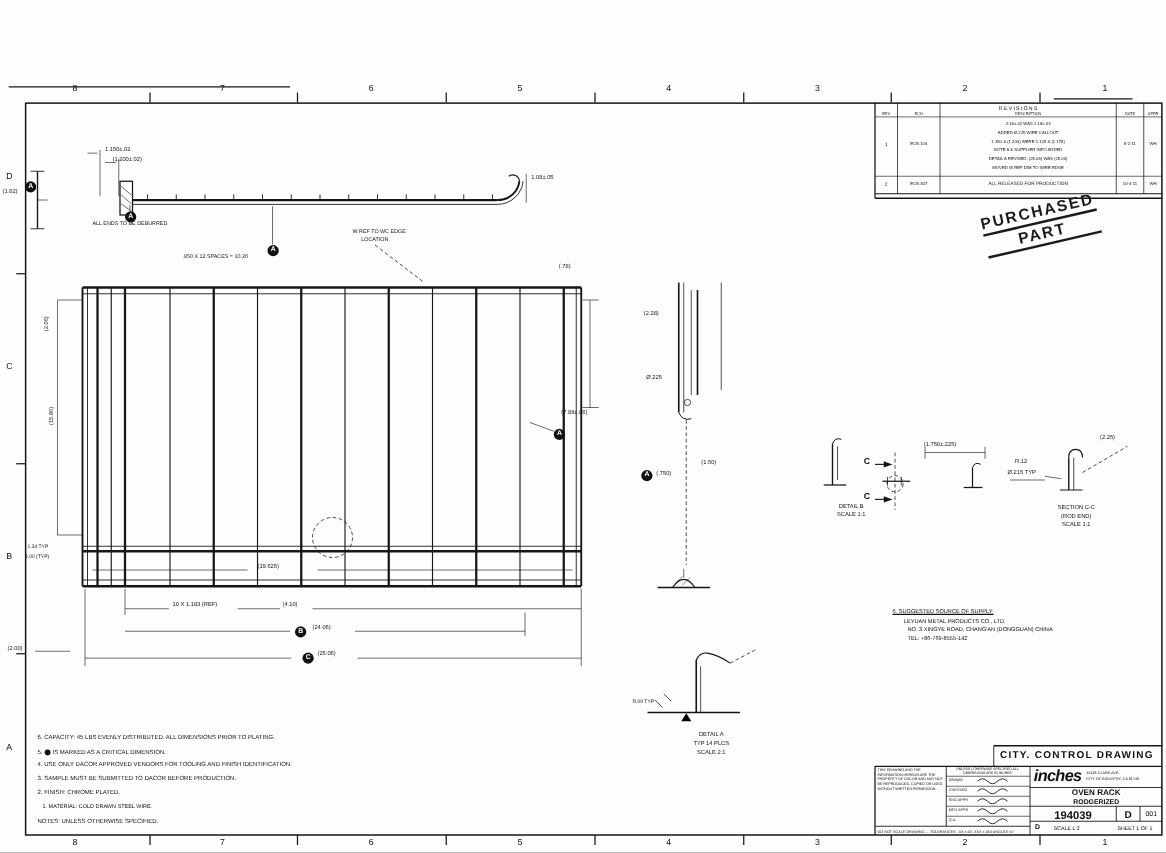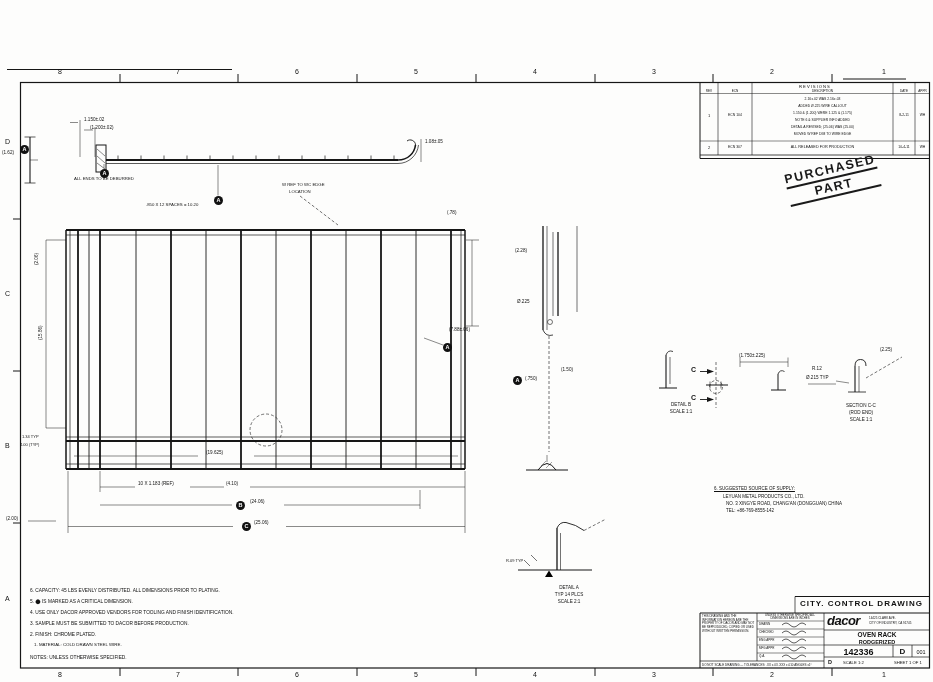--- a/index.html
+++ b/index.html
@@ -344,25 +344,25 @@
 
 <div class="spec">CITY. CONTROL DRAWING</div>
 <div class="prop">This drawing and the information hereon are the property of Dacor and may not be reproduced, copied or used without written permission.</div>
 <div class="tolstrip">Unless otherwise specified all dimensions are in inches</div>
 <div class="tb" style="left:759px;top:622px;font-size:3px">DRAWN</div>
 <div class="tb" style="left:759px;top:630px;font-size:3px">CHECKED</div>
 <div class="tb" style="left:759px;top:638px;font-size:3px">ENG APPR</div>
 <div class="tb" style="left:759px;top:646px;font-size:3px">MFG APPR</div>
 <div class="tb" style="left:759px;top:654px;font-size:3px">Q.A.</div>
 <div class="tb" style="left:702px;top:662.5px;font-size:3px">DO NOT SCALE DRAWING — TOLERANCES: .XX ±.03  .XXX ±.010  ANGLES ±1°</div>
-<div class="logo">dacor</div>
+<div class="logo">inches</div>
 <div class="tb" style="left:869px;top:616px;font-size:3px">14425 CLARK AVE.</div>
 <div class="tb" style="left:869px;top:621px;font-size:3px">CITY OF INDUSTRY, CA 91745</div>
 <div class="tb cl" style="left:824px;top:631px;width:106px;font-size:6.5px;font-weight:bold">OVEN RACK</div>
 <div class="tb cl" style="left:824px;top:638.5px;width:106px;font-size:5.5px;font-weight:bold">RODGERIZED</div>
-<div class="tb cl" style="left:824px;top:646.5px;width:69px;font-size:9px;font-weight:bold">142336</div>
+<div class="tb cl" style="left:824px;top:646.5px;width:69px;font-size:9px;font-weight:bold">194039</div>
 <div class="tb cl" style="left:893px;top:647px;width:19px;font-size:8px;font-weight:bold">D</div>
 <div class="tb cl" style="left:912px;top:649px;width:18px;font-size:5.5px">001</div>
 <div class="tb" style="left:828px;top:659px;font-size:5.5px;font-weight:bold">D</div>
 <div class="tb" style="left:843px;top:660px;font-size:4.2px">SCALE 1:2</div>
 <div class="tb" style="left:894px;top:660px;font-size:4.2px">SHEET 1 OF 1</div>
 
 </div>
 
 </body></html>

